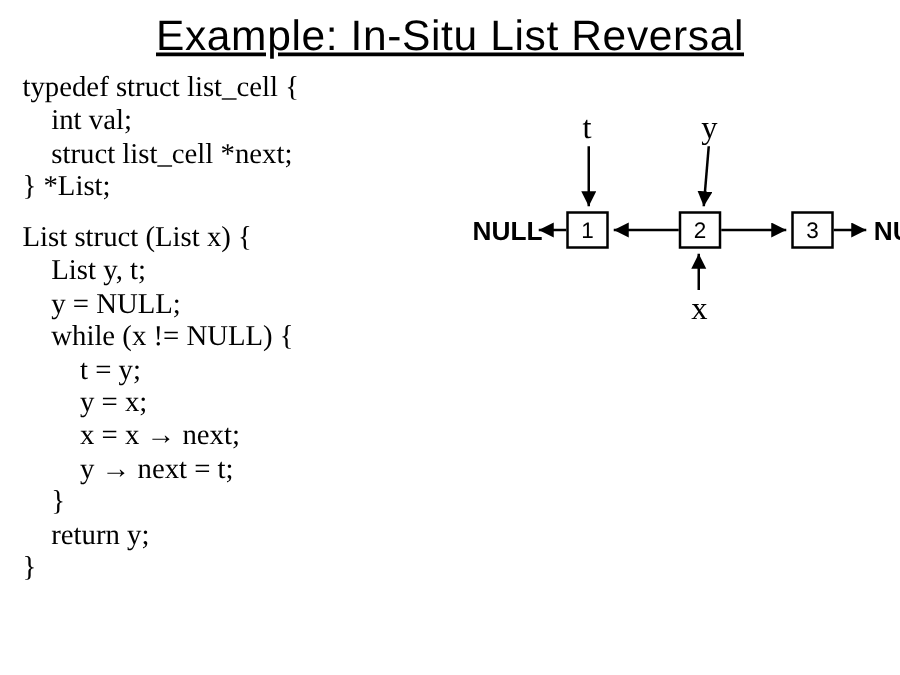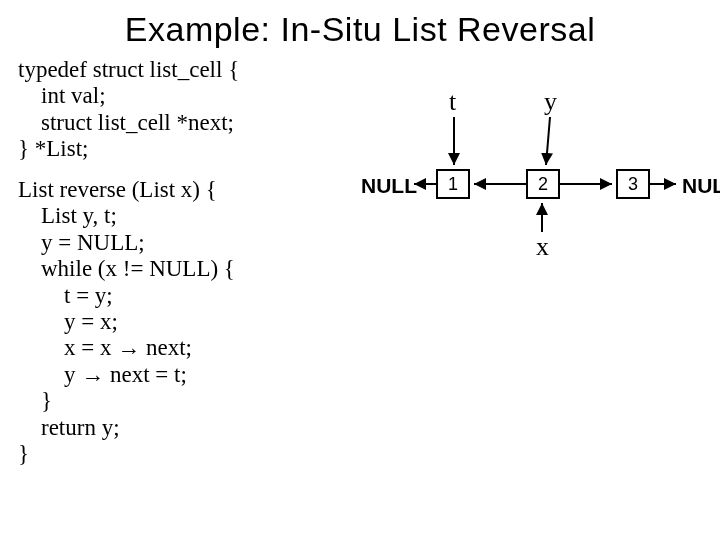--- a/index.html
+++ b/index.html
@@ -12,25 +12,27 @@
     color: #000;
     overflow: hidden;
   }
   .title {
     font-family: "Comic Sans MS", "Comic Sans", cursive, sans-serif;
     font-size: 34px;
     text-align: center;
     padding-top: 10px;
     padding-bottom: 8px;
     letter-spacing: 0.5px;
+    text-decoration: underline;
   }
   .columns {
     display: flex;
     flex-direction: row;
     align-items: flex-start;
+    gap: 17px;
   }
   .left {
     width: 350px;
     padding-left: 18px;
     padding-right: 6px;
   }
   .codeblock {
     font-family: Georgia, 'Times New Roman', serif;
     font-size: 23px;
     line-height: 1.15;
@@ -85,21 +87,21 @@
 <div class="title">Example: In-Situ List Reversal</div>
 
 <div class="columns">
 
   <div class="left">
     <pre class="codeblock">typedef struct list_cell {
     int val;
     struct list_cell *next;
 } *List;</pre>
     <div class="gap"></div>
-    <pre class="codeblock">List reverse (List x) {
+    <pre class="codeblock">List struct (List x) {
     List y, t;
     y = NULL;
     while (x != NULL) {
         t = y;
         y = x;
         x = x → next;
         y → next = t;
     }
     return y;
 }</pre>

